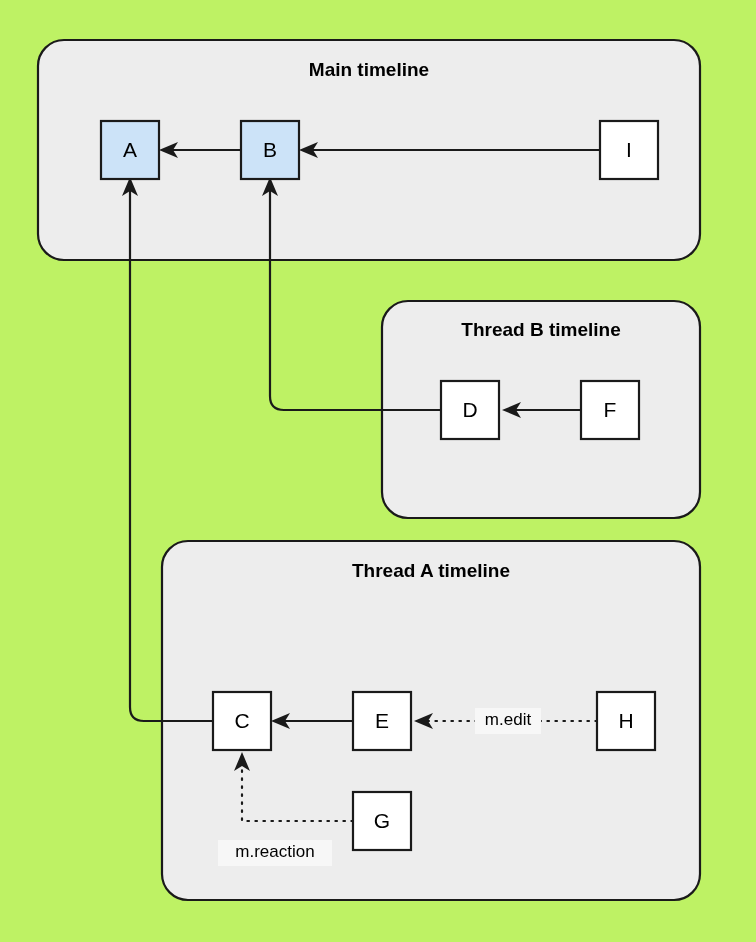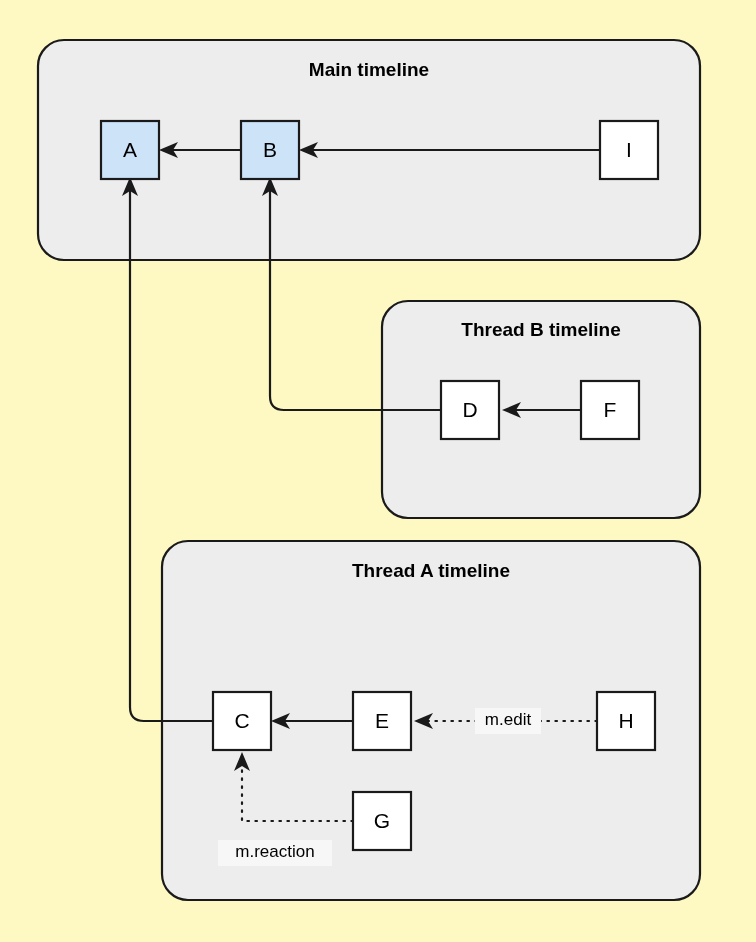--- a/index.html
+++ b/index.html
@@ -8,21 +8,21 @@
     padding: 0;
     background: #ffffff;
   }
   body {
     font-family: "Liberation Sans", sans-serif;
   }
   #diagram-root {
     position: relative;
     width: 756px;
     height: 942px;
-    background: #fef9c3;
+    background: #bef264;
     overflow: hidden;
   }
   #diagram-svg {
     position: absolute;
     left: 0;
     top: 0;
     width: 756px;
     height: 942px;
     display: block;
   }

